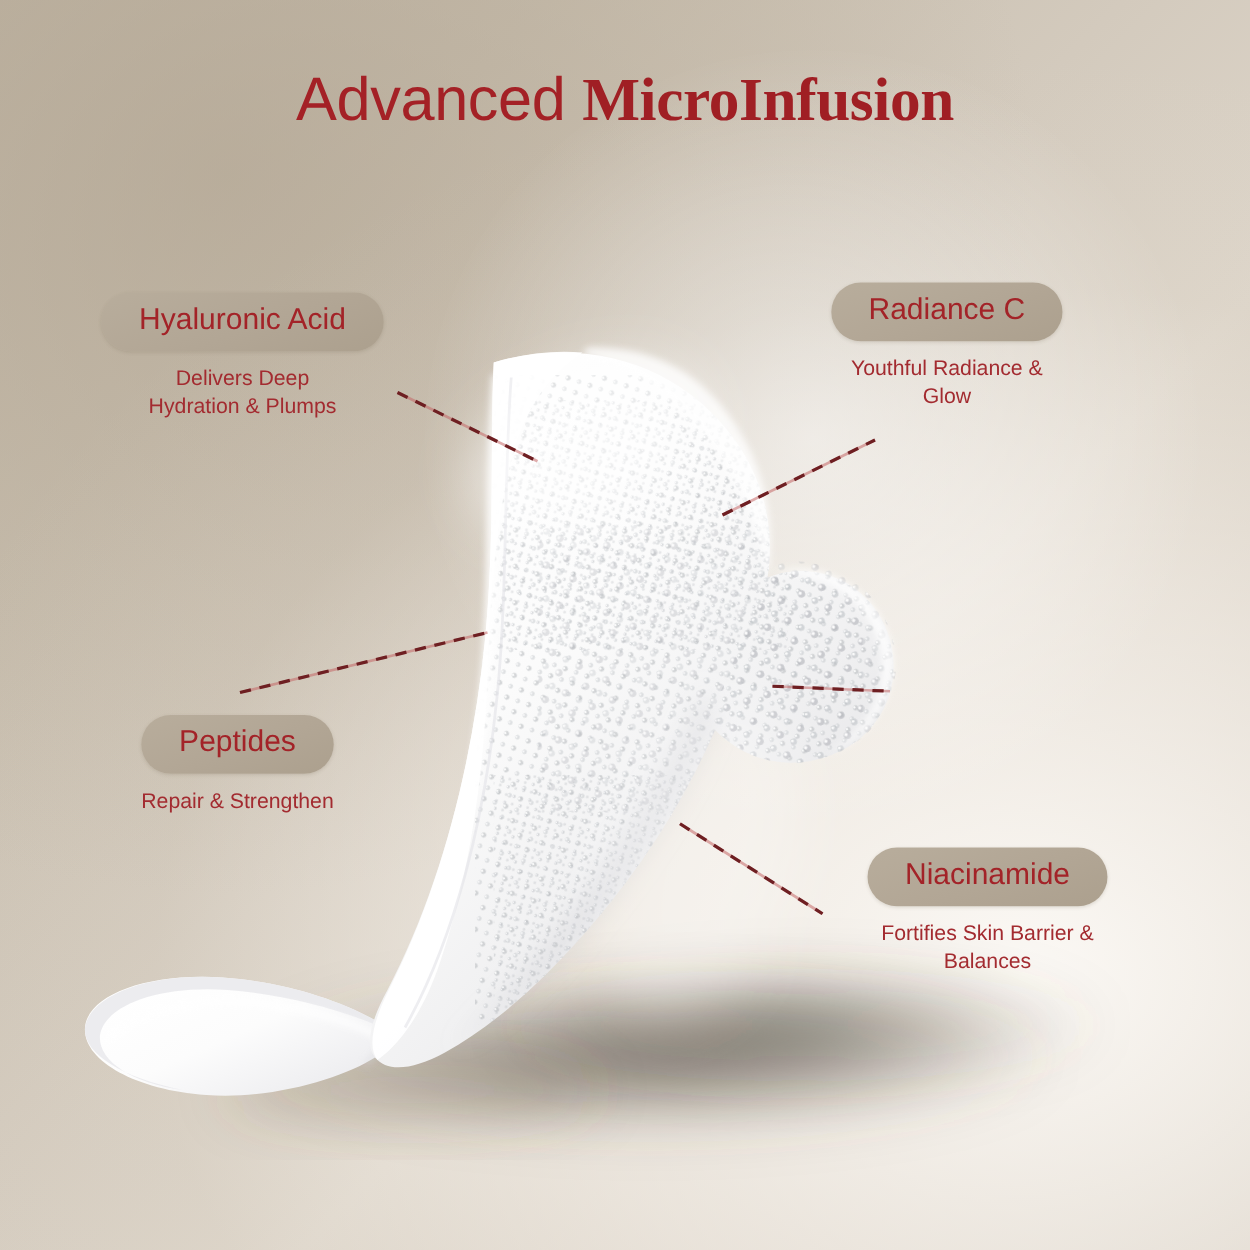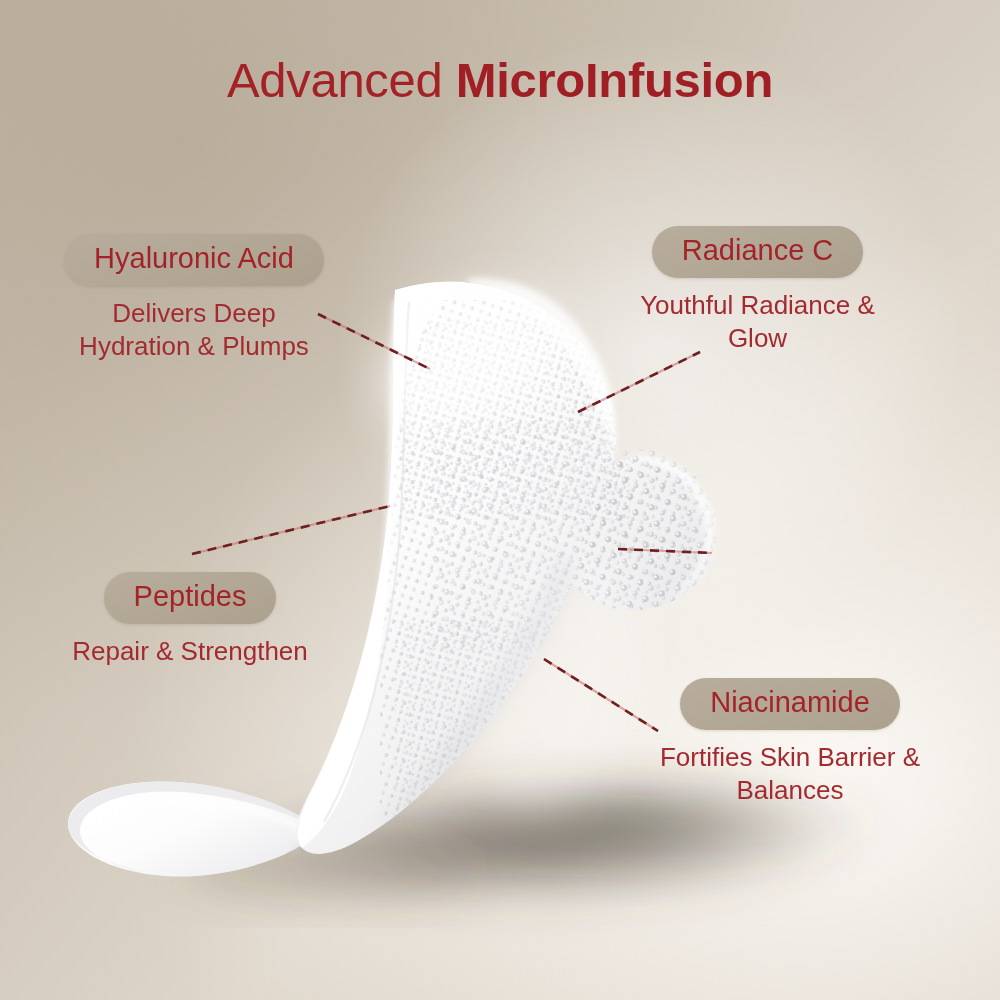--- a/index.html
+++ b/index.html
@@ -51,20 +51,21 @@
     letter-spacing: -0.3px;
   }
   .title-reg {
     color: #a42126;
     font-weight: 400;
     margin-top: 29px;
   }
   .title-bold {
     color: #a01f24;
     font-weight: 700;
+    font-family: Liberation Serif, serif;
   }
 
   
   #product {
     position: absolute;
     left: 0;
     top: 0;
     width: 1000px;
     height: 1000px;
     z-index: 10;
@@ -96,30 +97,30 @@
   
   .callout {
     position: absolute;
     z-index: 40;
   }
   .pill {
     display: inline-block;
     background: linear-gradient(160deg, #b8ad9c 0%, #b2a695 55%, #aca08e 100%);
     border-radius: 40px;
     color: #a32328;
-    font-size: 29px;
+    font-size: 24px;
     font-weight: 400;
     padding: 10px 30px 13px 30px;
     line-height: 1.0;
     white-space: nowrap;
     box-shadow: 0 1px 3px rgba(100,86,66,0.18);
   }
   .desc {
     color: #a32b30;
-    font-size: 26px;
+    font-size: 17px;
     line-height: 1.28;
     margin-top: 11px;
     white-space: pre-line;
     font-weight: 400;
   }
 
   .c-left { text-align: center; }
   .c-right { text-align: center; }
 
   

